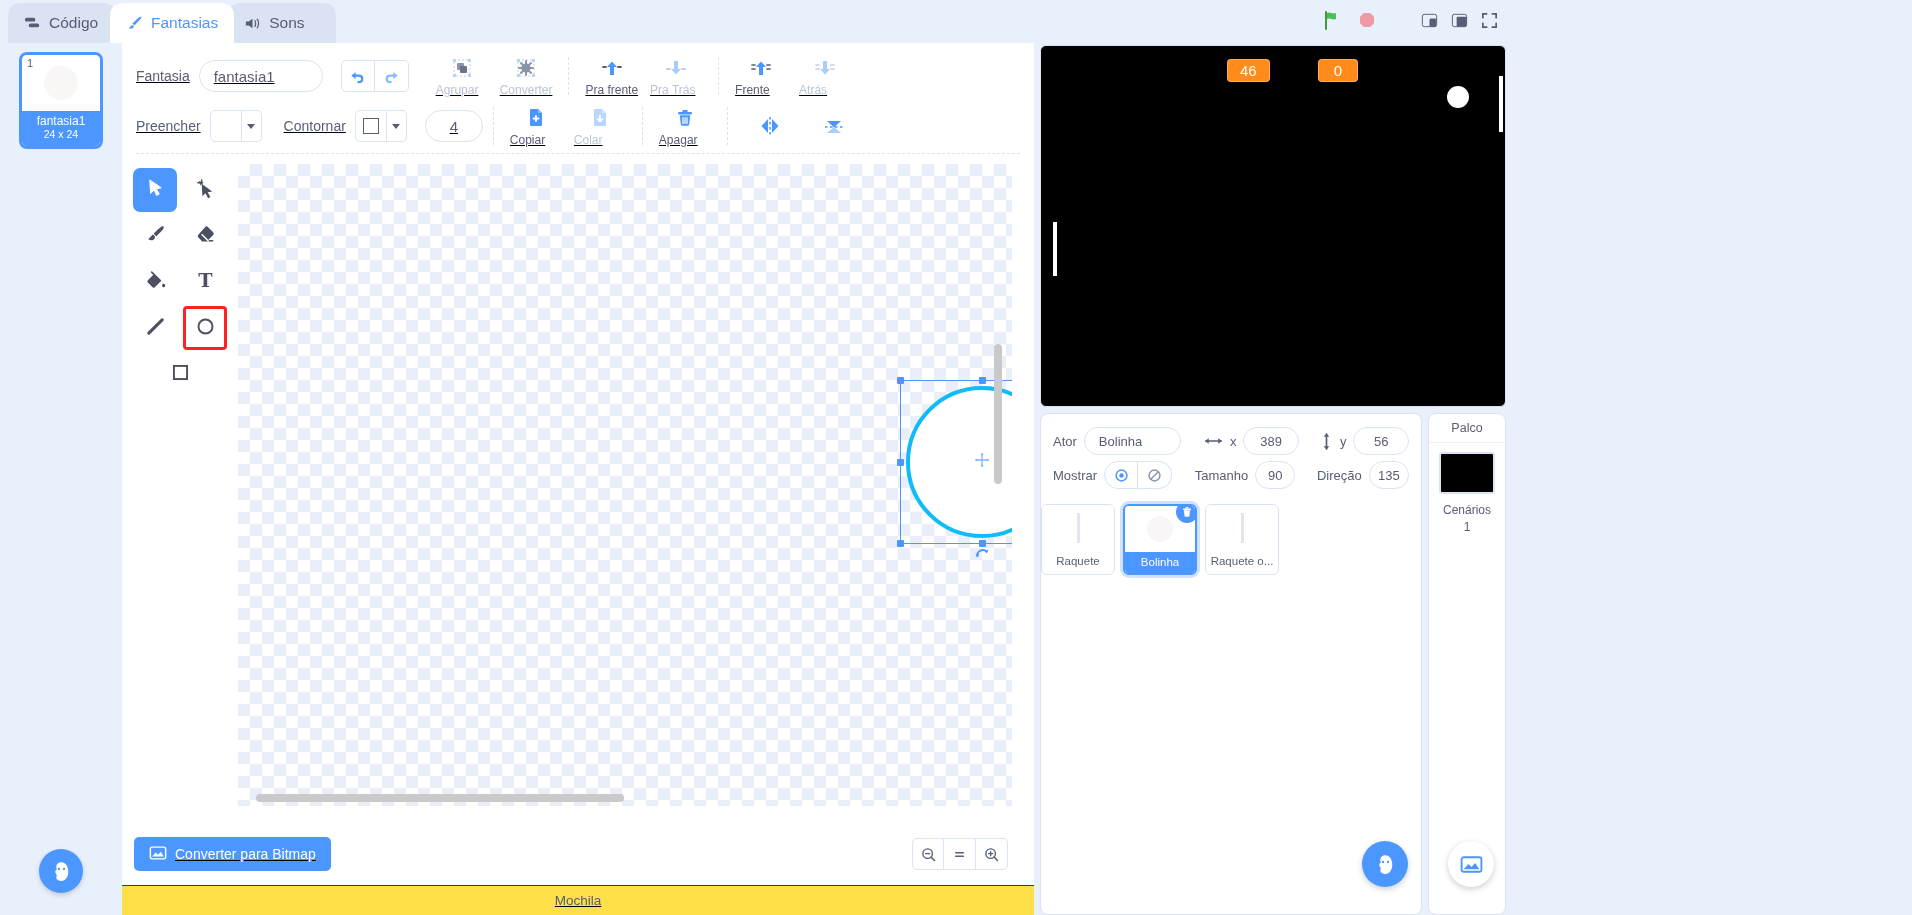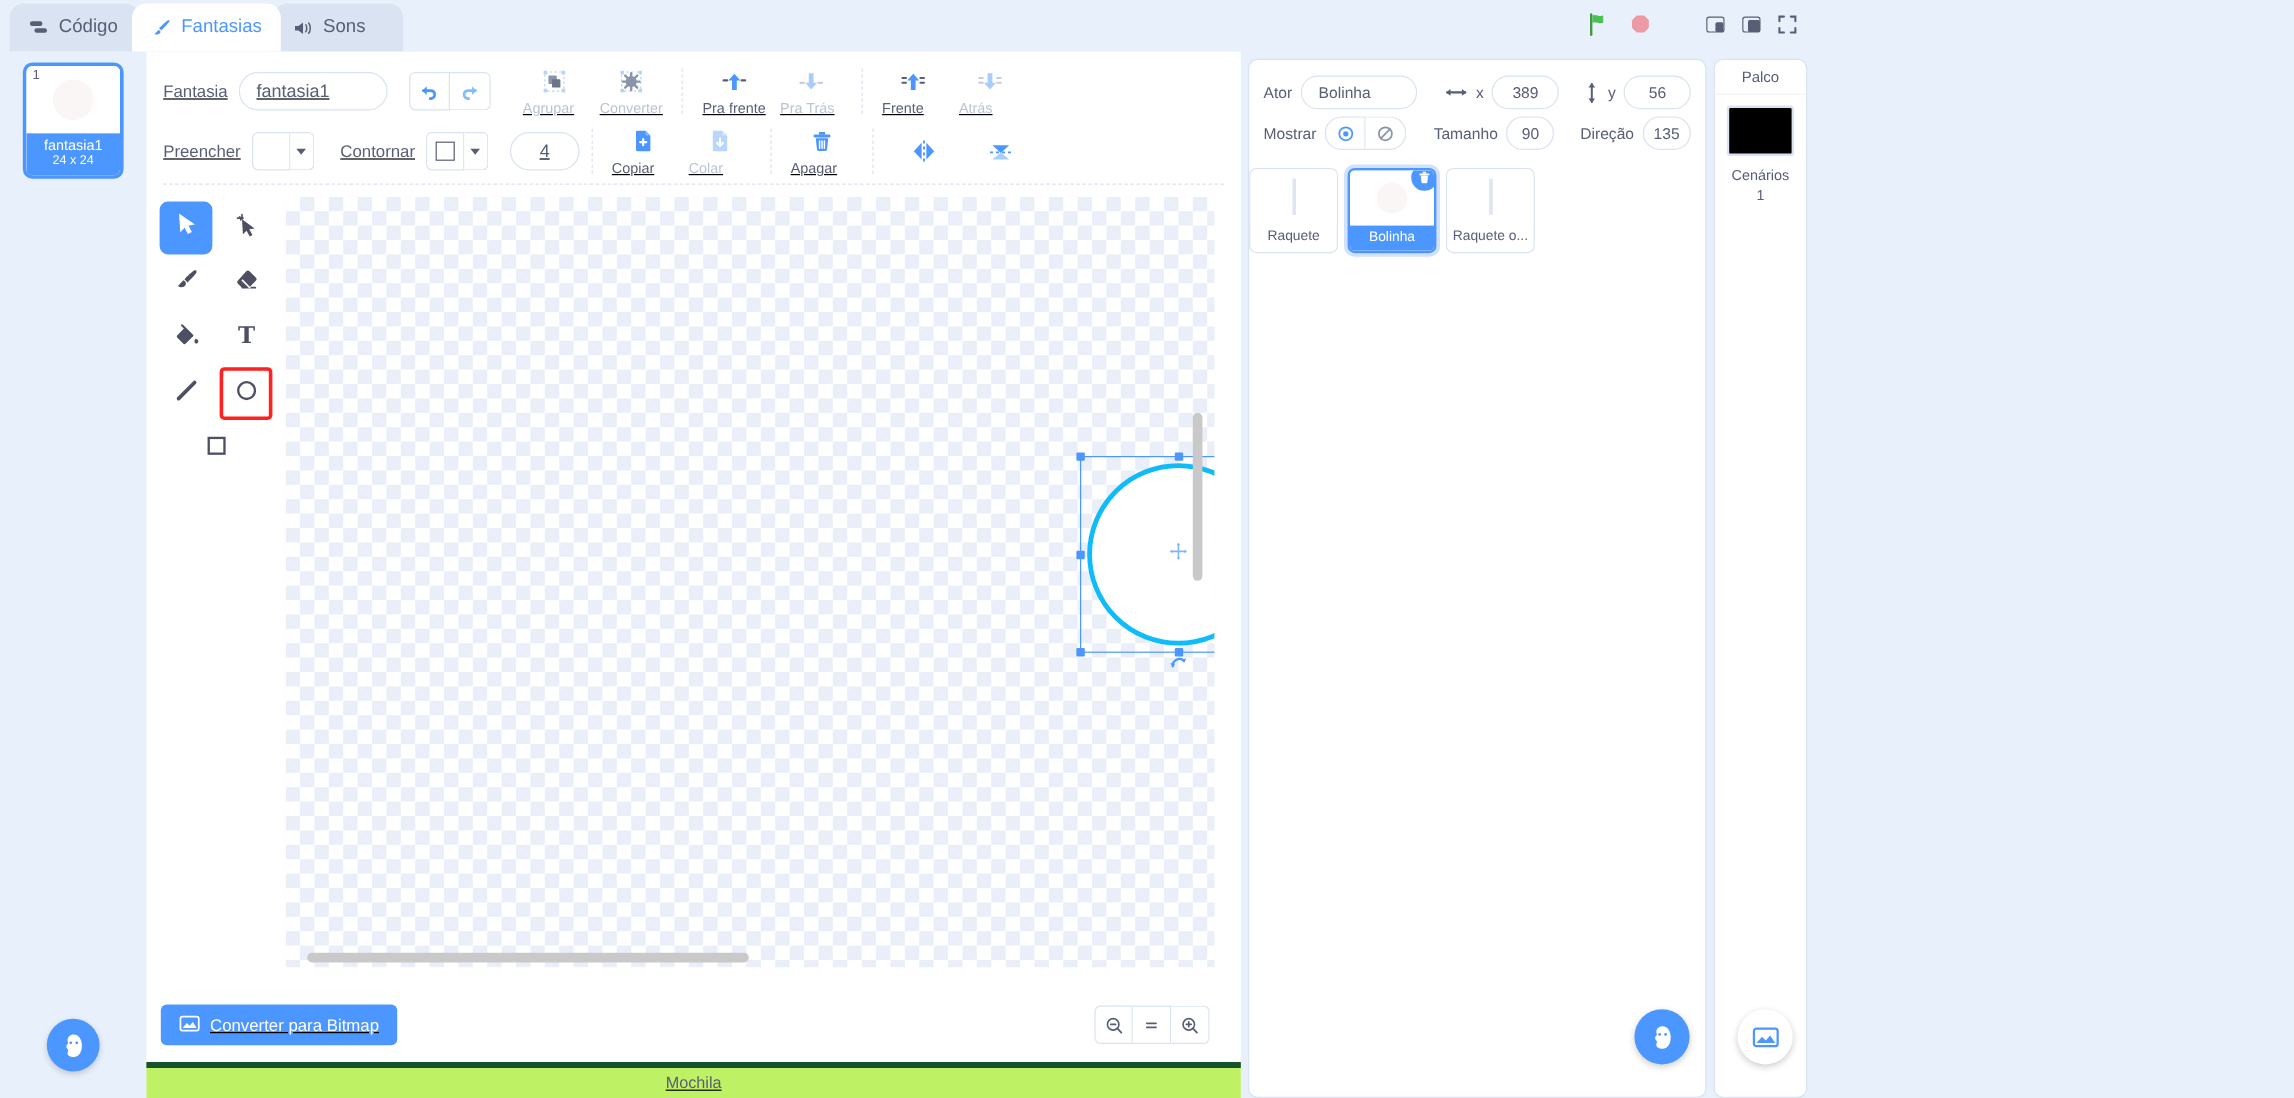--- a/index.html
+++ b/index.html
@@ -258,21 +258,21 @@
   .fab {
     position: absolute; width: 46px; height: 46px; border-radius: 50%;
     display: flex; align-items: center; justify-content: center; cursor: pointer;
     box-shadow: 0 2px 6px rgba(0,0,0,.2);
   }
   .fab.sprite-add { background: #4c97ff; right: 108px; bottom: 28px; }
   .fab.stage-add { background: #fff; right: 22px; bottom: 28px; }
 
   
   .backpack {
-    height: 30px; flex: none; background: #bef264; border-top: 5px solid #14532d;
+    height: 30px; flex: none; background: #fde047; border-top: 1px solid #14532d;
     display: flex; align-items: center; justify-content: center;
     font-size: 13.5px; color: #575e75; cursor: pointer;
   }
 </style>
 </head>
 <body>
 
 <div class="app">
 
   <div class="topbar">
@@ -691,20 +691,27 @@
           </div>
         </div>
       </div>
 
       <div class="backpack">
         <span>Mochila</span>
       </div>
     </div>
 
     <div class="right">
+      <div class="stage">
+        <div class="monitor" style="left:186px;top:13px">46</div>
+        <div class="monitor" style="left:277px;top:13px">0</div>
+        <span class="ball" style="left:406px;top:40px;width:22px;height:22px;"></span>
+        <span class="paddle" style="left:12px;top:176px;width:4px;height:54px;"></span>
+        <span class="paddle" style="right:2px;top:30px;width:4px;height:56px;"></span>
+      </div>
 
       <div class="sprite-panel">
         <div class="sprite-main">
           <div class="sprite-info">
             <div class="si-row">
               <span class="si-label">Ator</span>
               <div class="si-input wide">Bolinha</div>
               <span style="width:10px"></span>
               <span class="arrow-ic">
                 <svg width="19" height="14" viewBox="0 0 20 14">

